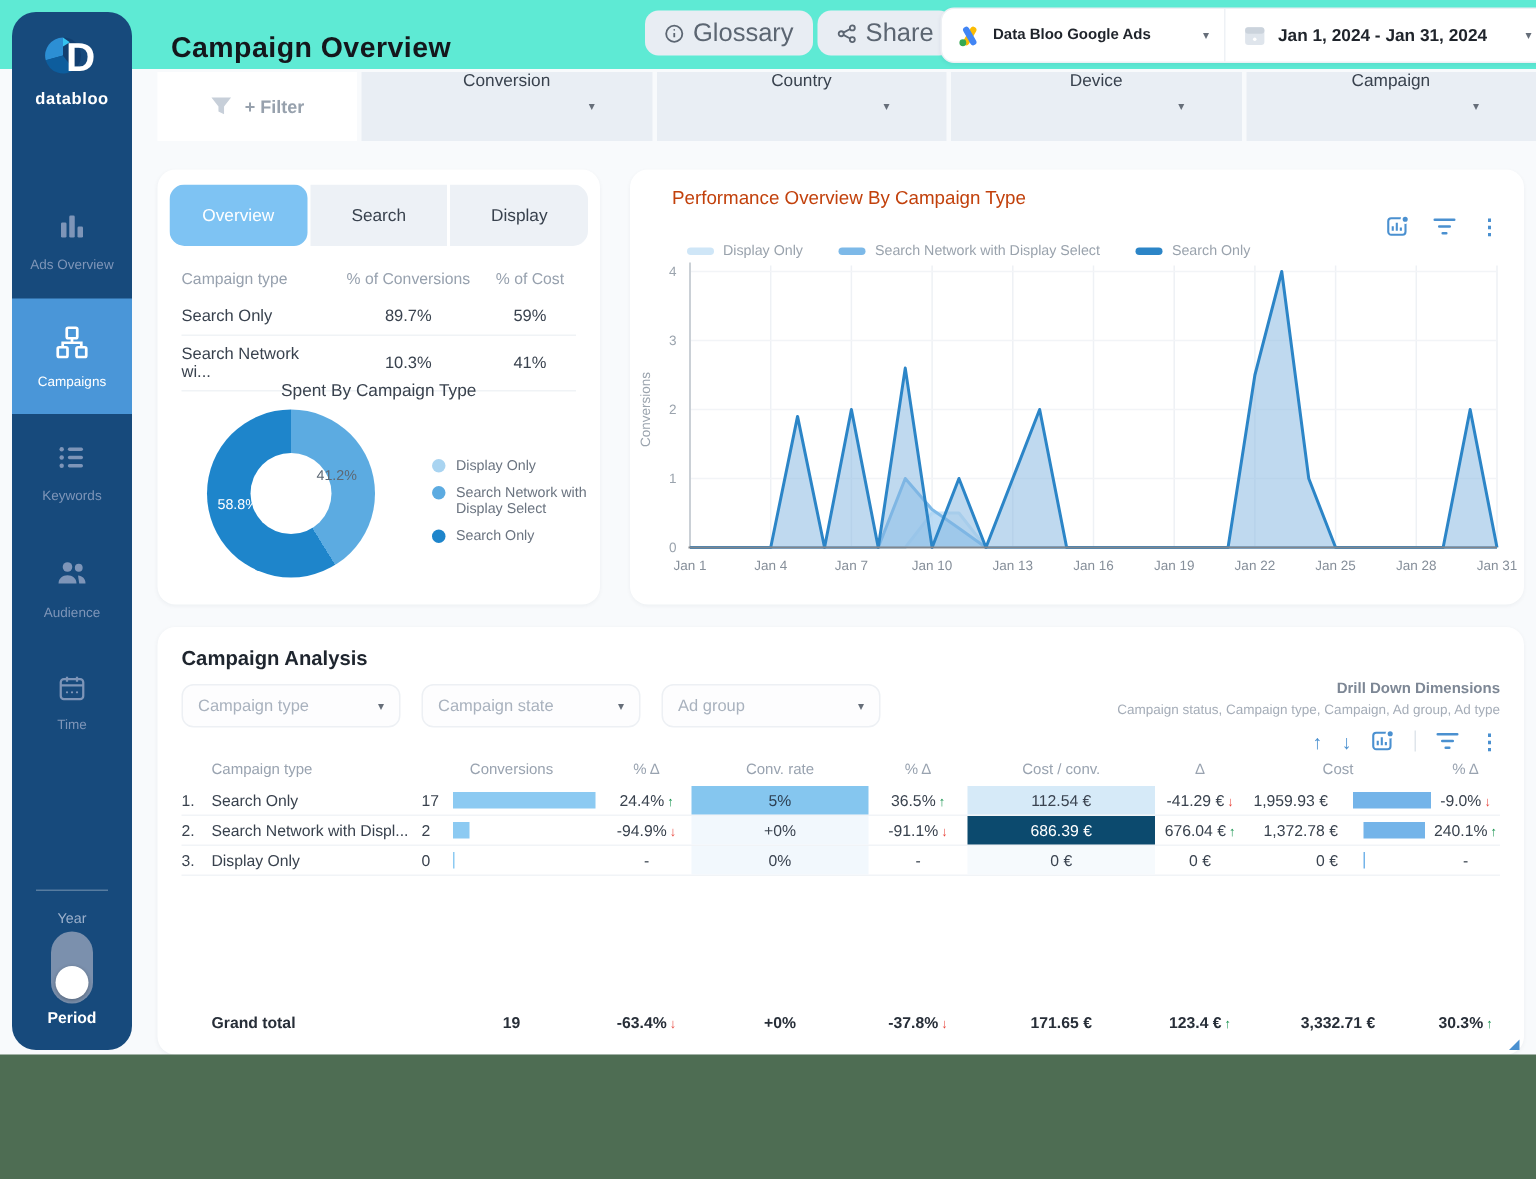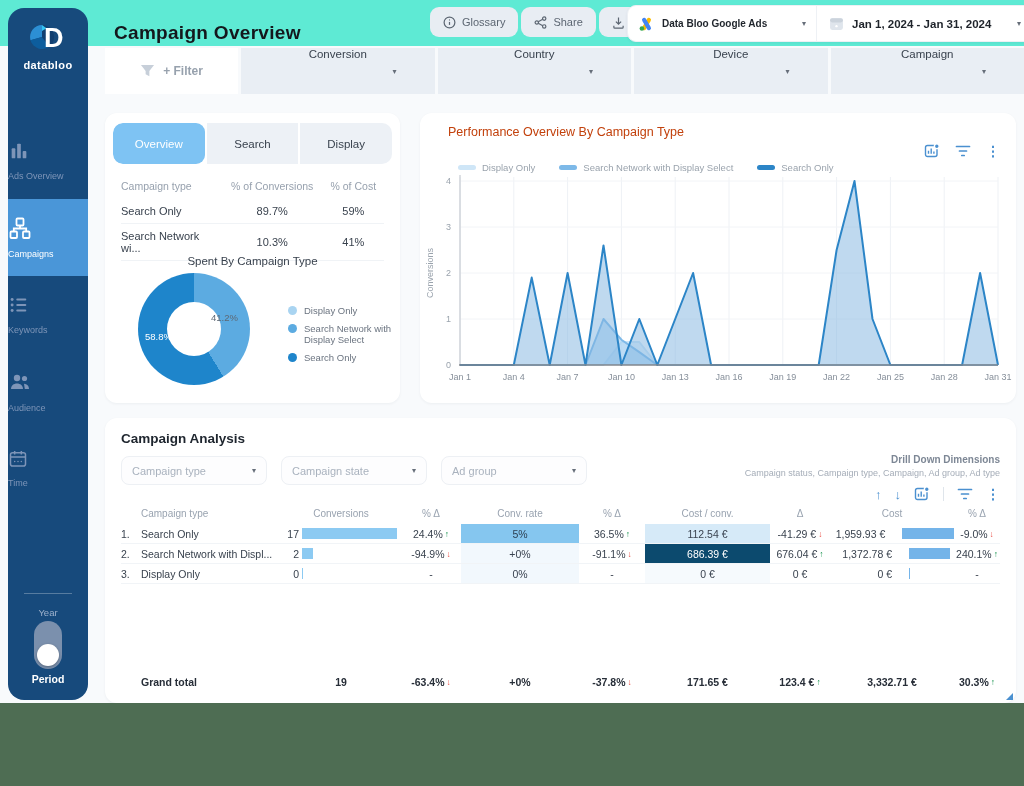--- a/index.html
+++ b/index.html
@@ -6,21 +6,21 @@
   #stage{position:relative;width:1024px;height:786px;background:#f8fafc;overflow:hidden;
          font-family:"Liberation Sans",sans-serif;color:#39424e}
   #app{position:absolute;left:0;top:0;width:1024px;height:703px;background:#f8fafc}
   #bottom-strip{position:absolute;left:0;right:0;bottom:0;height:83px;background:#4e6d53}
 
   
   .topbar{position:absolute;left:0;top:0;right:0;height:46px;background:#5eead4}
   .page-title{position:absolute;left:114px;top:9px;font-size:19px;font-weight:700;color:#14171c;letter-spacing:.3px}
   .toolbar{position:absolute;left:430px;top:7px;display:flex;gap:3px}
   .tbtn{display:flex;align-items:center;gap:6px;background:#e8edf3;border-radius:9px;padding:0 13px;height:30px;
-        font-size:11px;color:#5c6672;cursor:pointer}
+        font-size:17px;color:#5c6672;cursor:pointer}
   .selectors{position:absolute;left:627px;top:5px;display:flex;height:35px;background:#fff;
              border:1px solid #edf0f4;border-radius:9px;box-shadow:0 1px 3px rgba(20,40,80,.06)}
   .sel-account{display:flex;align-items:center;gap:7px;padding:0 10px;width:168px;cursor:pointer}
   .sel-label{font-size:10px;color:#1f242b;font-weight:700}
   .sel-date{display:flex;align-items:center;gap:8px;padding:0 12px;border-left:1px solid #eef1f5;width:192px;cursor:pointer}
   .date-label{font-size:11.5px;font-weight:700;color:#1f242b}
   .caret{font-size:8px;color:#666e79;margin-left:auto}
 
   
   .filterbar{position:absolute;left:105px;top:48px;right:0;height:46px;display:flex;gap:3px}
@@ -29,21 +29,21 @@
   .filter-seg{flex:1;background:#e9eef4;display:flex;align-items:flex-start;justify-content:center;
               position:relative;font-size:11.5px;color:#39424e;cursor:pointer}
   .filter-seg .caret{position:absolute;right:38px;top:50%;transform:translateY(-50%);margin:0}
 
   
   .sidebar{position:absolute;left:8px;top:8px;width:80px;height:692px;background:#174a7c;border-radius:16px;
            z-index:5;overflow:hidden}
   .logo{position:absolute;top:12px;left:0;right:0;display:flex;flex-direction:column;align-items:center;gap:1px;color:#fff}
   .logo-text{font-size:11px;font-weight:700;letter-spacing:.4px}
   .nav{position:absolute;top:114px;left:0;right:0}
-  .nav-item{height:77px;display:flex;flex-direction:column;justify-content:center;gap:7px;
+  .nav-item{height:77px;display:flex;flex-direction:column;align-items:center;justify-content:center;gap:7px;
             color:#7e95b8;font-size:9px;cursor:pointer}
   .nav-item.active{background:#4a96d8;color:#fff}
   .side-divider{position:absolute;left:16px;right:16px;top:585px;height:1px;background:rgba(255,255,255,.28)}
   .year-label{position:absolute;top:599px;left:0;right:0;text-align:center;font-size:9.5px;color:#9db1cc}
   .toggle{position:absolute;top:613px;left:50%;transform:translateX(-50%);width:28px;height:48px;border-radius:14px;
           background:#7b90ad;cursor:pointer}
   .knob{position:absolute;left:3px;bottom:3px;width:22px;height:22px;border-radius:50%;background:#fff;
         box-shadow:0 1px 3px rgba(0,0,0,.3)}
   .period-label{position:absolute;top:665px;left:0;right:0;text-align:center;font-size:10.5px;font-weight:700;color:#fff}
 
@@ -95,21 +95,21 @@
   .drill-title{font-size:10px;font-weight:700;color:#7d8795}
   .drill-sub{font-size:9px;color:#a5adb8;margin-top:3px}
   .an-icons{position:absolute;right:16px;top:68px;gap:13px;font-size:13px}
   .vdiv{width:1px;height:14px;background:#dfe5eb}
   .angrid{display:grid;grid-template-columns:20px 140px 120px 60px 118px 66px 125px 60px 124px 46px;align-items:center}
   .an-head{position:absolute;left:16px;right:16px;top:90px;font-size:10px;color:#99a3b0}
   .an-body{position:absolute;left:16px;right:16px;top:106px}
   .an-row{height:19px;font-size:10.5px;color:#39424e;border-bottom:1px solid #f1f4f7;cursor:pointer}
   .tl{text-align:left}.tc{text-align:center}
   .convcell{display:flex;align-items:center;height:100%}
-  .cnum{width:18px;text-align:right;margin-right:3px}
+  .cnum{width:18px;margin-right:3px}
   .cbar{height:11px;background:#8ccaf2}
   .costcell{display:flex;align-items:center;height:100%}
   .mnum{width:62px;text-align:right;margin-right:17px}
   .cbar2{height:11px;background:#74b4e9}
   .hl{height:100%;display:flex;align-items:center;justify-content:center}
   .pct{display:flex;align-items:center;justify-content:center;gap:2px}
   .arr{font-size:8.5px;font-weight:700}
   .arr.up{color:#17934e}.arr.down{color:#e8453c}
   .an-total{position:absolute;left:16px;right:16px;bottom:11px;height:20px;font-size:10.5px;font-weight:700;color:#272e38}
   .corner{position:absolute;right:3px;bottom:3px;width:0;height:0;border-left:7px solid transparent;

